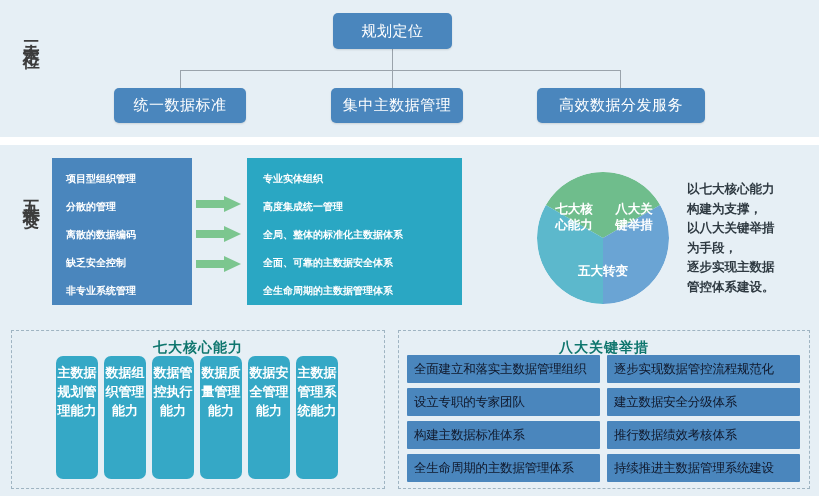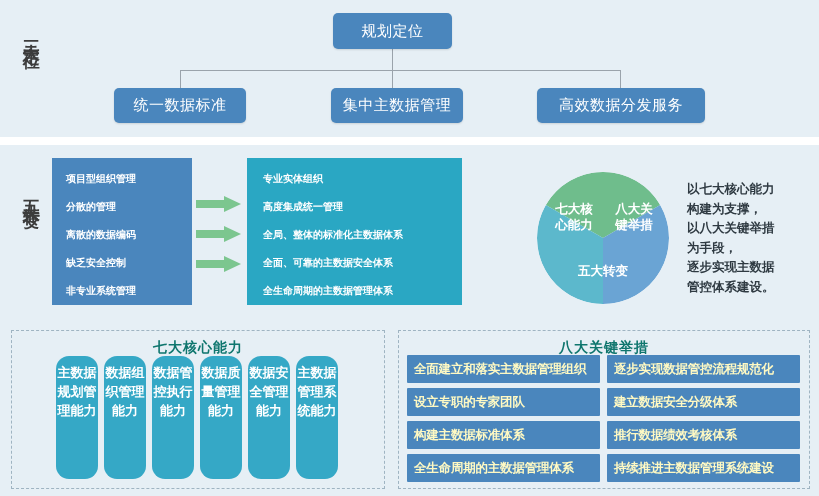--- a/index.html
+++ b/index.html
@@ -187,40 +187,40 @@
     width: 42px;
     height: 123px;
     background: #35a8c6;
     color: #ffffff;
     font-size: 13px;
     font-weight: bold;
     line-height: 19px;
     text-align: center;
     padding-top: 7px;
     box-sizing: border-box;
-    border-radius: 13px;
+    border-radius: 7px;
     word-break: break-all;
   }
 
   
   #measure-grid {
     position: absolute;
     left: 407px; top: 355px;
     width: 393px;
     display: grid;
     grid-template-columns: 1fr 1fr;
     grid-auto-rows: 28px;
     column-gap: 7px;
     row-gap: 5px;
   }
   .measure-item {
     background: #4a86bd;
-    color: #fef9c3;
+    color: #0f172a;
     font-size: 12.5px;
-    font-weight: bold;
+    font-weight: normal;
     display: flex;
     align-items: center;
     padding-left: 7px;
     box-sizing: border-box;
     border-radius: 1px;
     white-space: nowrap;
     letter-spacing: -0.2px;
   }
 </style>
 </head>

